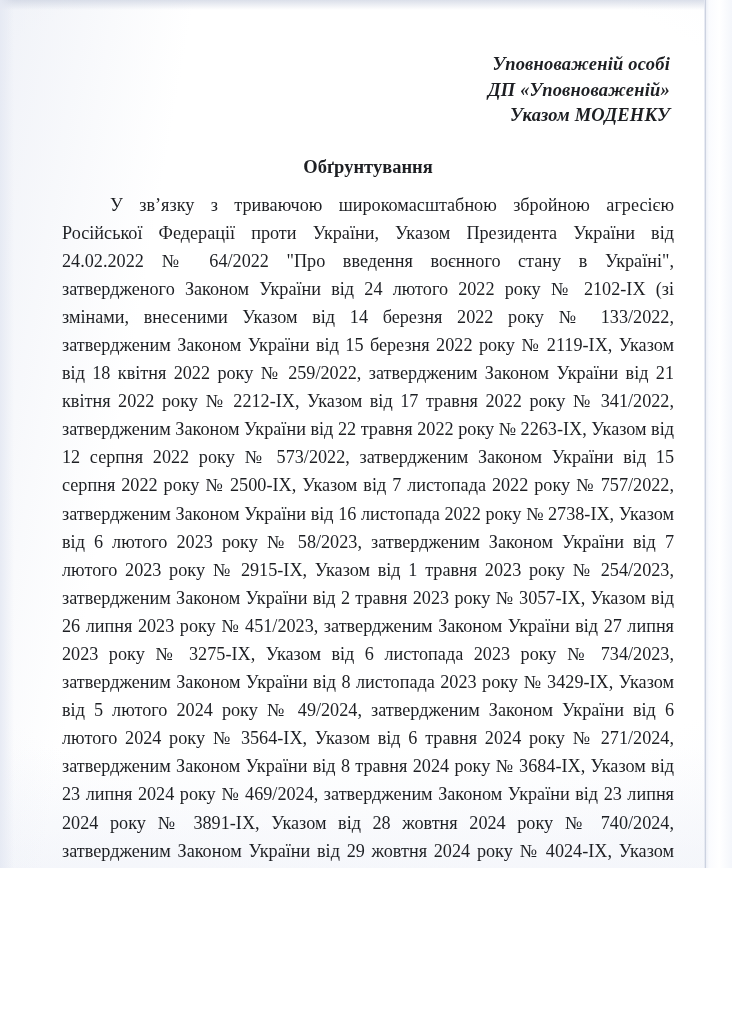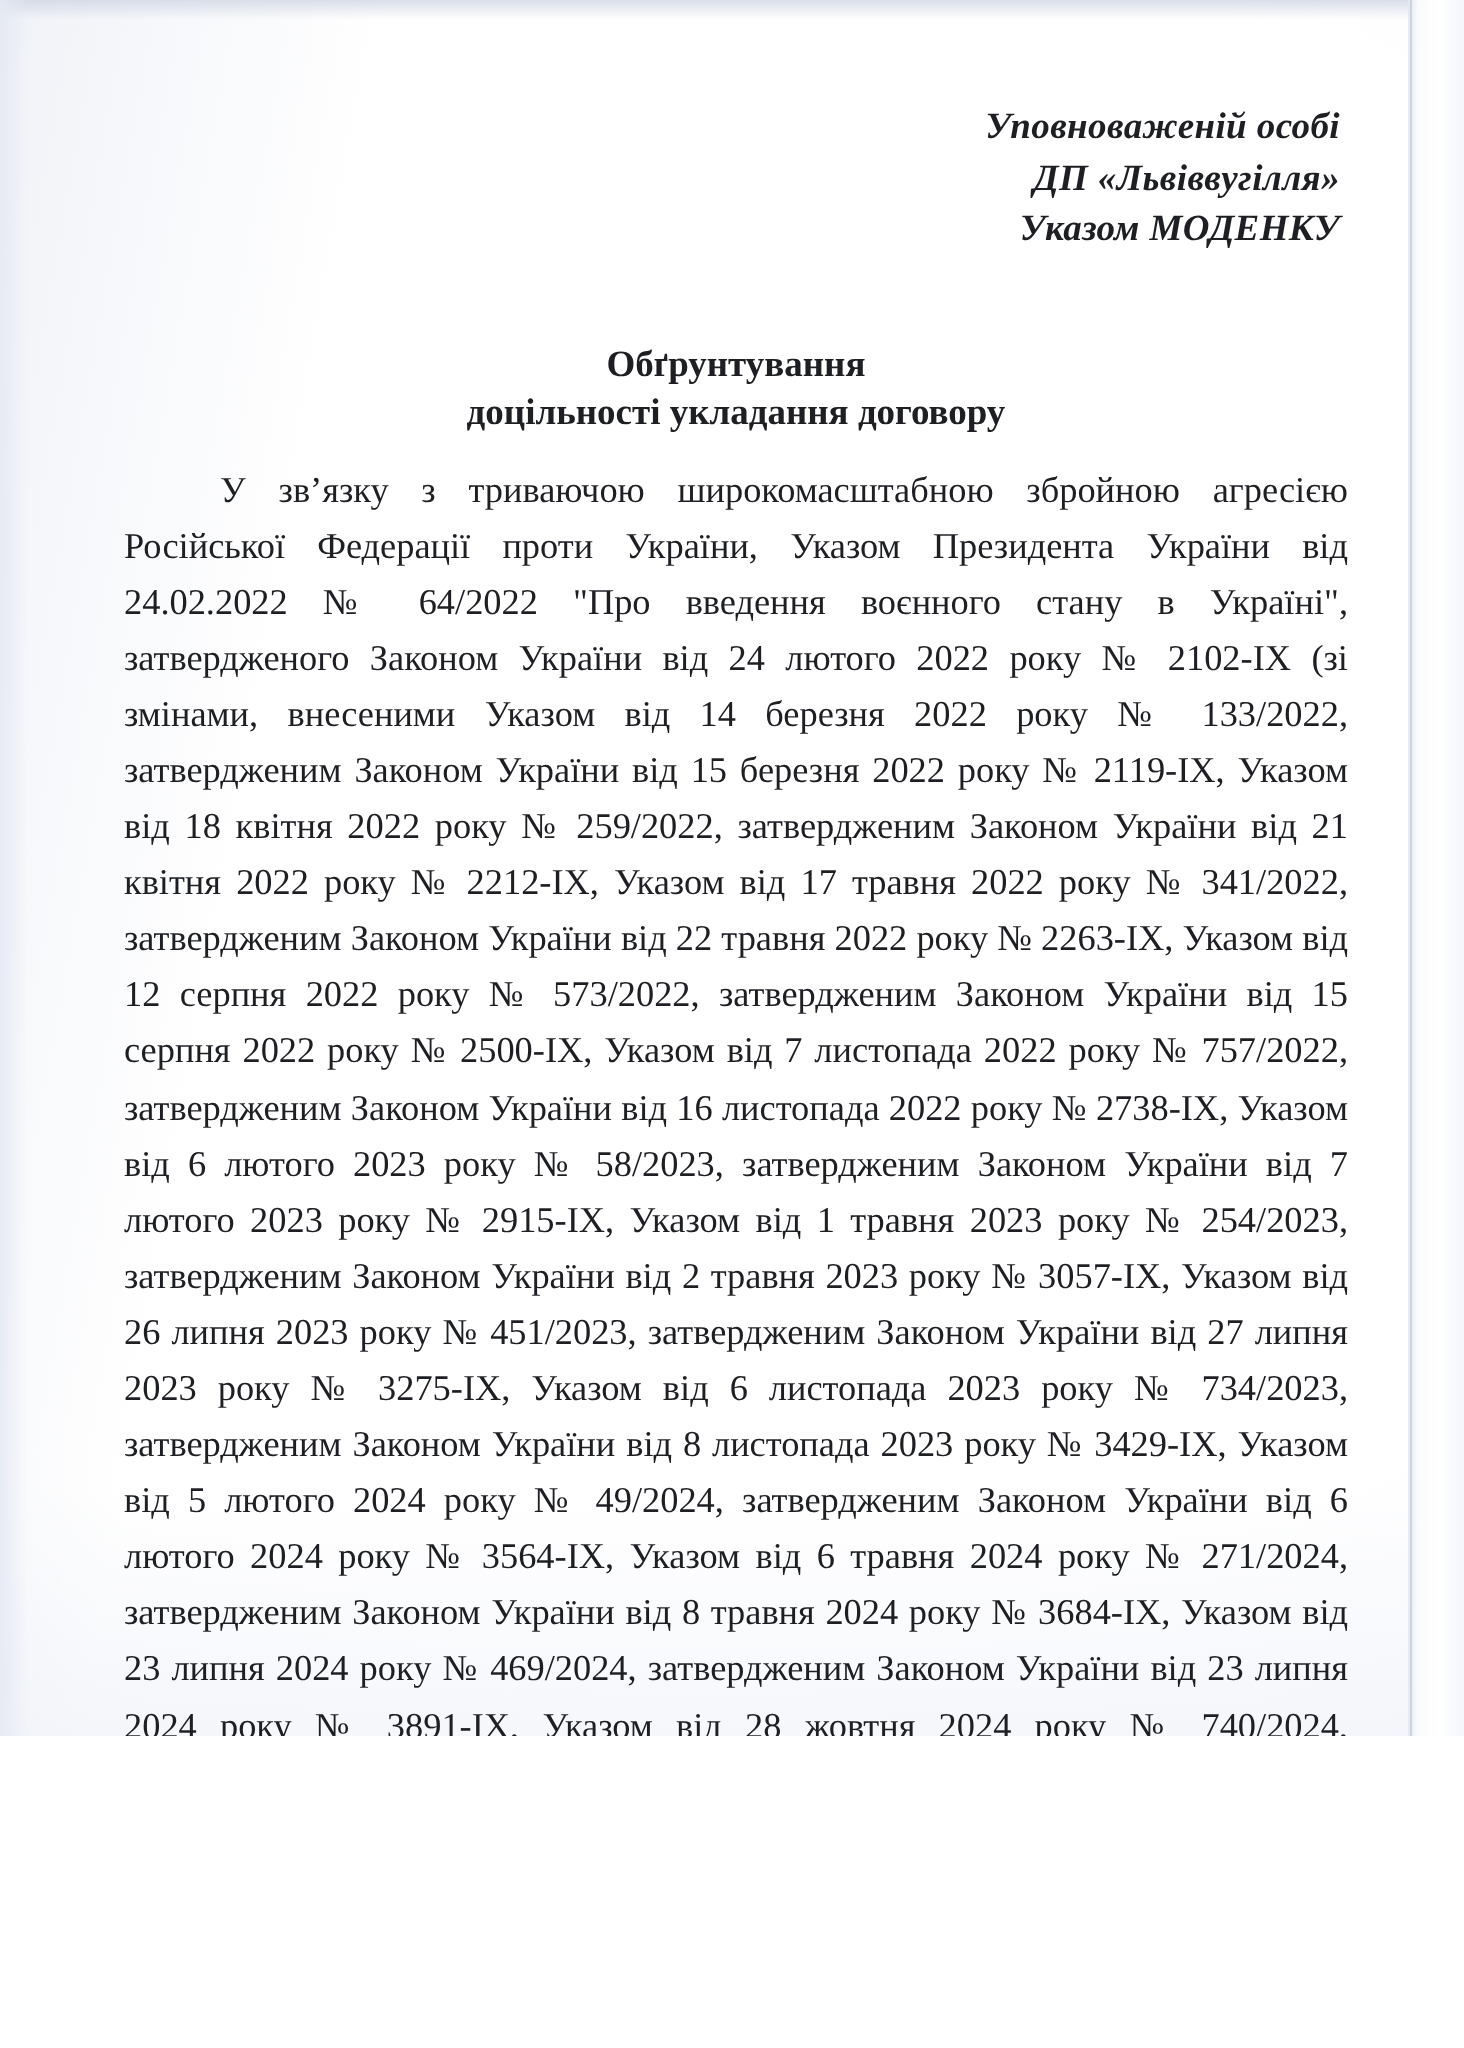--- a/index.html
+++ b/index.html
@@ -87,21 +87,21 @@
     font-style: italic;
     font-weight: bold;
     font-size: 18.5px;
     line-height: 25.5px;
     letter-spacing: .2px;
     padding-right: 4px;
   }
   .addressee div { white-space: nowrap; }
 
   .doc-title {
-    margin-top: 42px;
+    margin-top: 26px;
     text-align: center;
     font-weight: bold;
     font-size: 18.5px;
     line-height: 24px;
   }
   .doc-title .t-line { display: block; }
 
   .body-text {
     margin-top: 12px;
     text-align: justify;
@@ -241,27 +241,26 @@
   <div id="paper-tint"></div>
   <div id="scan-top-shadow"></div>
   <div id="scan-edge-left"></div>
   <div id="scan-edge-right"></div>
   <div id="scan-edge-right-line"></div>
 
   <div id="content">
 
     <div class="addressee">
       <div>Уповноваженій особі</div>
-      <div>ДП «Львіввугілля»</div>
+      <div>ДП «Уповноваженій»</div>
       <div>Указом МОДЕНКУ</div>
     </div>
 
     <div class="doc-title">
       <span class="t-line">Обґрунтування</span>
-      <span class="t-line">доцільності укладання договору</span>
     </div>
 
     <div class="body-text">
       <p>У зв’язку з триваючою широкомасштабною збройною агресією Російської Федерації проти України, Указом Президента України від 24.02.2022 № 64/2022 "Про введення воєнного стану в Україні", затвердженого Законом України від 24 лютого 2022 року № 2102-IX (зі змінами, внесеними Указом від 14 березня 2022 року № 133/2022, затвердженим Законом України від 15 березня 2022 року № 2119-IX, Указом від 18 квітня 2022 року № 259/2022, затвердженим Законом України від 21 квітня 2022 року № 2212-IX, Указом від 17 травня 2022 року № 341/2022, затвердженим Законом України від 22 травня 2022 року № 2263-IX, Указом від 12 серпня 2022 року № 573/2022, затвердженим Законом України від 15 серпня 2022 року № 2500-IX, Указом від 7 листопада 2022 року № 757/2022, затвердженим Законом України від 16 листопада 2022 року № 2738-IX, Указом від 6 лютого 2023 року № 58/2023, затвердженим Законом України від 7 лютого 2023 року № 2915-IX, Указом від 1 травня 2023 року № 254/2023, затвердженим Законом України від 2 травня 2023 року № 3057-IX, Указом від 26 липня 2023 року № 451/2023, затвердженим Законом України від 27 липня 2023 року № 3275-IX, Указом від 6 листопада 2023 року № 734/2023, затвердженим Законом України від 8 листопада 2023 року № 3429-IX, Указом від 5 лютого 2024 року № 49/2024, затвердженим Законом України від 6 лютого 2024 року № 3564-IX, Указом від 6 травня 2024 року № 271/2024, затвердженим Законом України від 8 травня 2024 року № 3684-IX, Указом від 23 липня 2024 року № 469/2024, затвердженим Законом України від 23 липня 2024 року № 3891-IX, Указом від 28 жовтня 2024 року № 740/2024, затвердженим Законом України від 29 жовтня 2024 року № 4024-IX, Указом від 14 січня 2025 року № 26/2025, затвердженим Законом України від 15 січня 2025 року № 4220-IX, Указом від 15 квітня 2025 року № 235/2025, затвердженим Законом України від 16 квітня 2025 року № 4356-IX, та Указом від 14 липня 2025 року № 478/2025, затвердженим Законом України від 15 липня 2025 року № 4524-IX), з наступними змінами відповідно до Указу Президента України від 20 жовтня 2025 року № 793/2025 «Про продовження строку дії воєнного стану в Україні», затвердженим Законом України від 21 жовтня 2025 року № 4643-IX, строком на 90 діб.</p>
 
     </div>
 
   </div>
 
   <div class="stamp" id="stamp-left">

